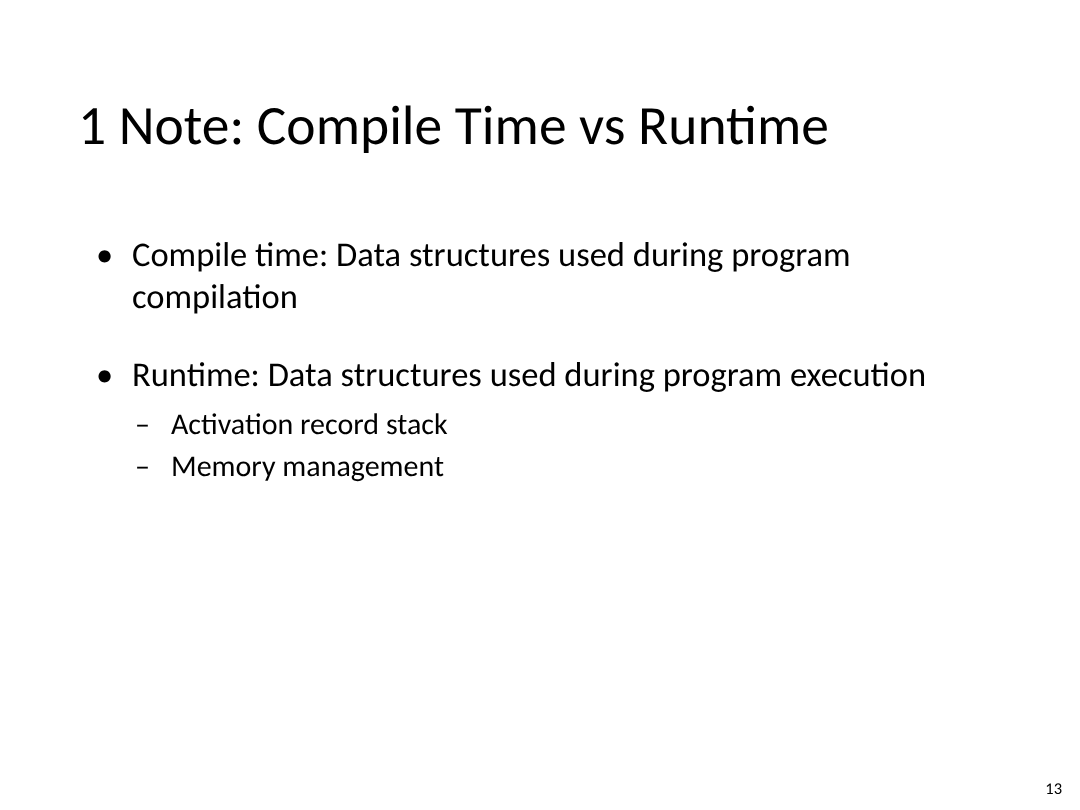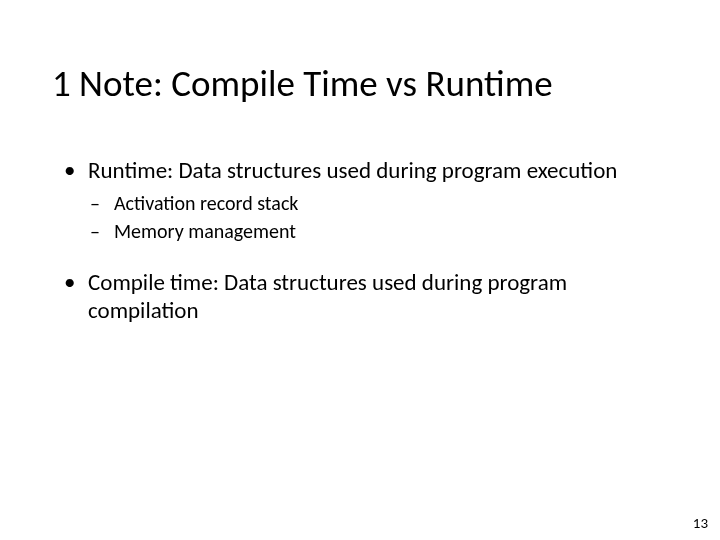--- a/index.html
+++ b/index.html
@@ -69,43 +69,43 @@
     content: "–";
     position: absolute;
     left: 2px;
     top: 0;
     font-size: 20px;
   }
   .pagenum {
     position: absolute;
     right: 12px;
     bottom: 8px;
-    font-size: 15px;
+    font-size: 11px;
     color: #000;
   }
 </style>
 </head>
 <body>
 
 <div class="slide">
   <div class="title">1 Note: Compile Time vs Runtime</div>
 
   <div class="body">
     <ul class="level1">
       <li>
+        <span>Compile time: Data structures used during program compilation</span>
+      </li>
+      <li>
         <span>Runtime: Data structures used during program execution</span>
         <ul class="level2">
           <li>
             <span>Activation record stack</span>
           </li>
           <li>
             <span>Memory management</span>
           </li>
         </ul>
       </li>
-      <li>
-        <span>Compile time: Data structures used during program compilation</span>
-      </li>
     </ul>
   </div>
 
   <div class="pagenum">13</div>
 </div>
 
 </body></html>

